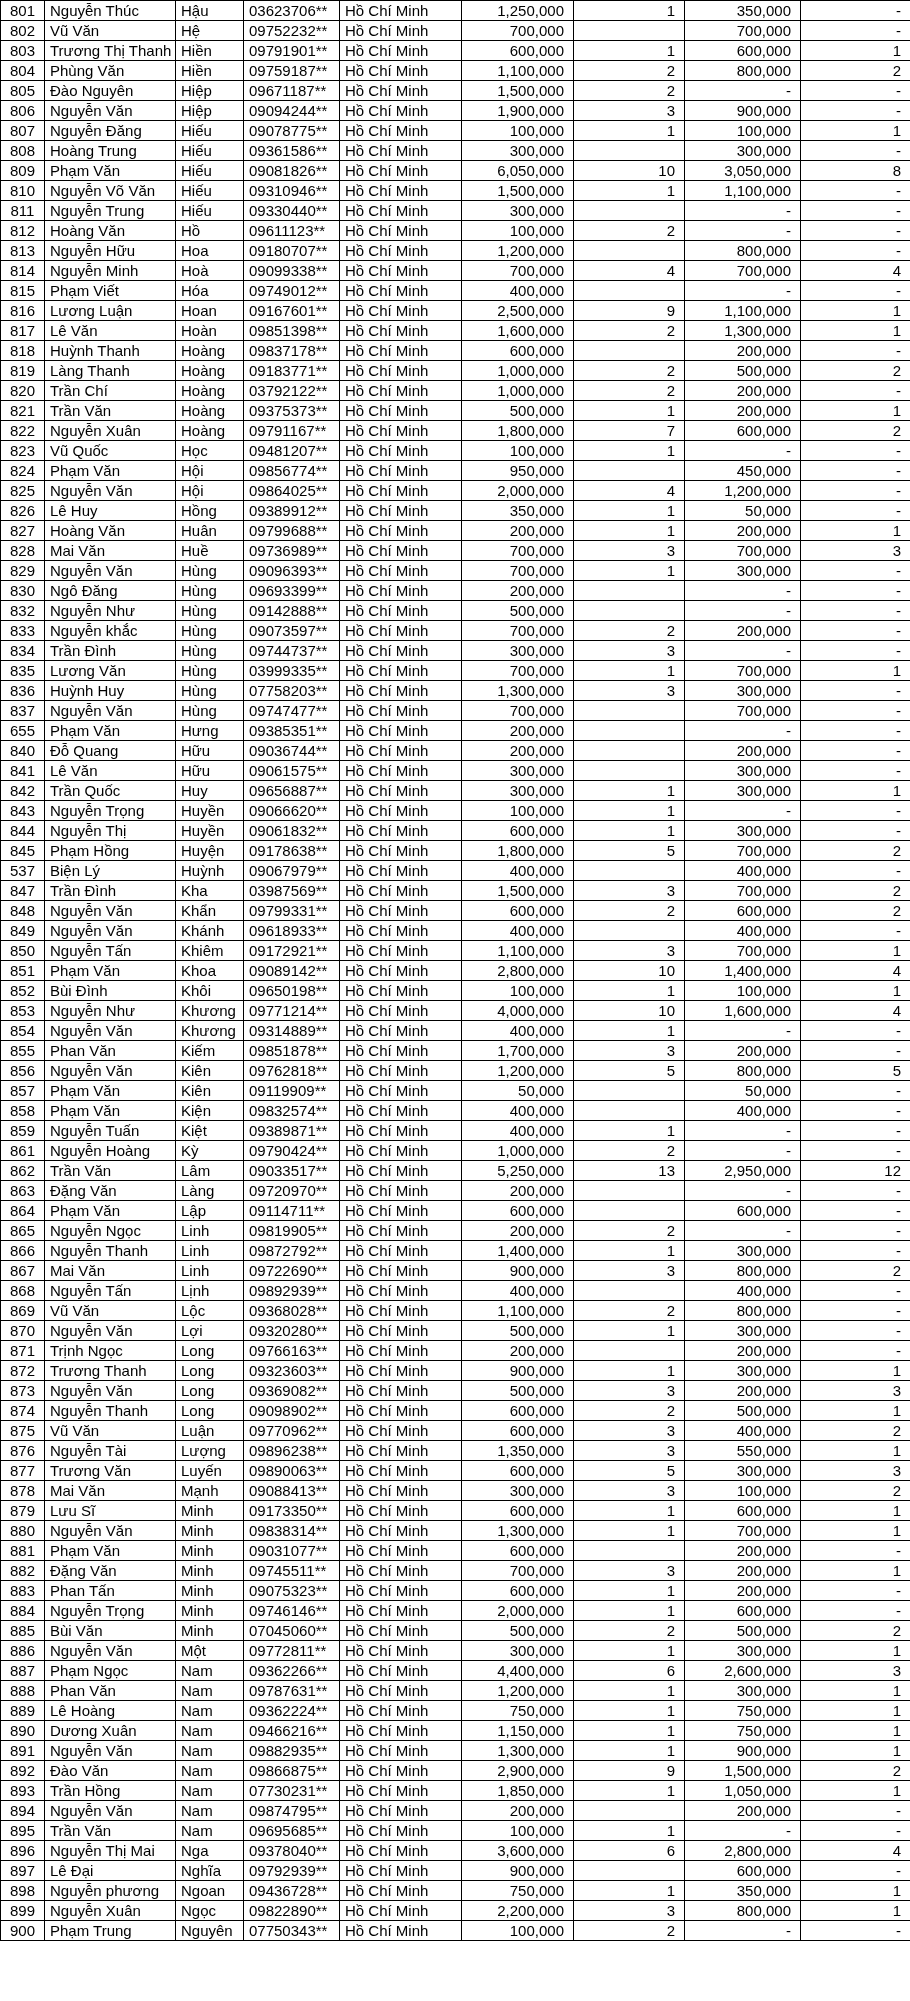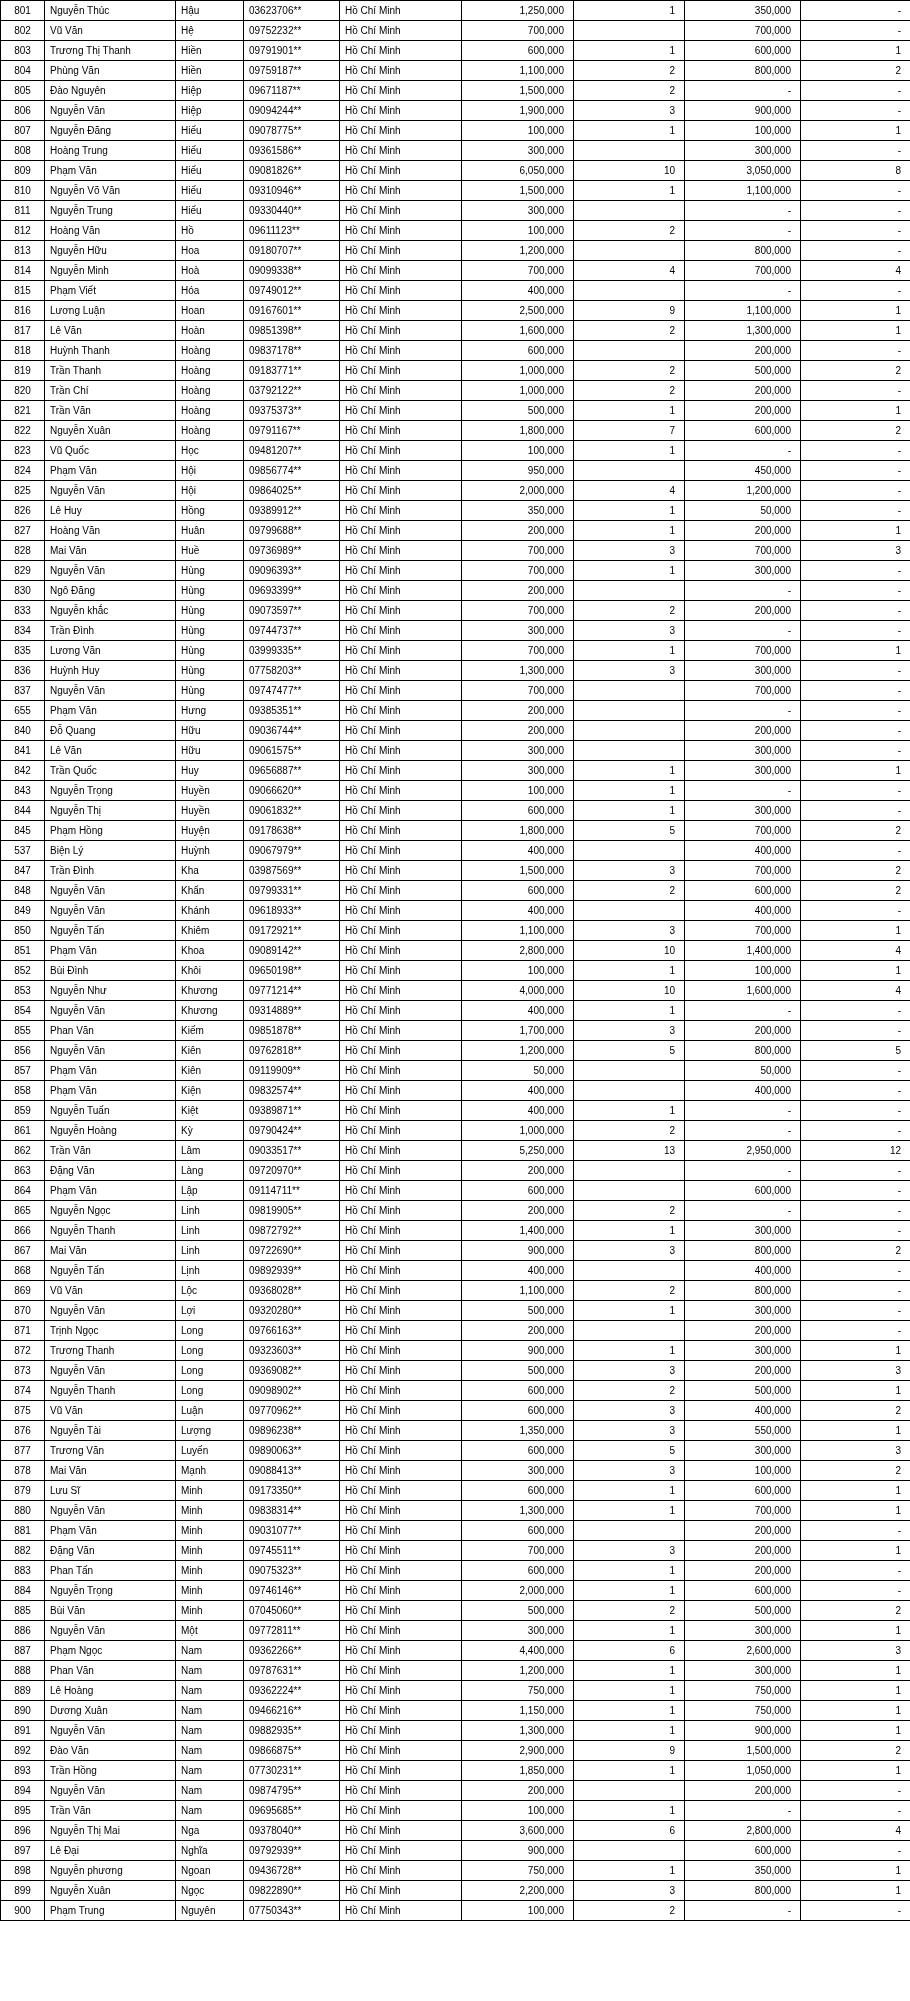--- a/index.html
+++ b/index.html
@@ -2,21 +2,21 @@
 <html><head>
 <meta charset="utf-8">
 <style>
   html,body{margin:0;padding:0;background:#ffffff;}
   body{width:910px;}
   table[data-name="data-table"]{
     width:909px;
     border-collapse:collapse;
     table-layout:fixed;
     font-family:"Liberation Sans",sans-serif;
-    font-size:10px;
+    font-size:15px;
     color:#000000;
   }
   td{
     border:1px solid #000000;
     height:19px;
     padding:0 5px;
     overflow:hidden;
     white-space:nowrap;
     vertical-align:middle;
   }
@@ -242,21 +242,21 @@
         <td class="c3" data-name="cell-first-name">Hoàng</td>
         <td class="c4" data-name="cell-phone">09837178**</td>
         <td class="c5" data-name="cell-city">Hồ Chí Minh</td>
         <td class="c6" data-name="cell-total-amount">600,000</td>
         <td class="c7" data-name="cell-count-1"></td>
         <td class="c8" data-name="cell-paid-amount">200,000</td>
         <td class="c9" data-name="cell-count-2">-</td>
       </tr>
       <tr data-name="table-row">
         <td class="c1" data-name="cell-row-number">819</td>
-        <td class="c2" data-name="cell-last-name">Trần Thanh</td>
+        <td class="c2" data-name="cell-last-name">Làng Thanh</td>
         <td class="c3" data-name="cell-first-name">Hoàng</td>
         <td class="c4" data-name="cell-phone">09183771**</td>
         <td class="c5" data-name="cell-city">Hồ Chí Minh</td>
         <td class="c6" data-name="cell-total-amount">1,000,000</td>
         <td class="c7" data-name="cell-count-1">2</td>
         <td class="c8" data-name="cell-paid-amount">500,000</td>
         <td class="c9" data-name="cell-count-2">2</td>
       </tr>
       <tr data-name="table-row">
         <td class="c1" data-name="cell-row-number">820</td>
@@ -373,20 +373,31 @@
         <td class="c2" data-name="cell-last-name">Ngô Đăng</td>
         <td class="c3" data-name="cell-first-name">Hùng</td>
         <td class="c4" data-name="cell-phone">09693399**</td>
         <td class="c5" data-name="cell-city">Hồ Chí Minh</td>
         <td class="c6" data-name="cell-total-amount">200,000</td>
         <td class="c7" data-name="cell-count-1"></td>
         <td class="c8" data-name="cell-paid-amount">-</td>
         <td class="c9" data-name="cell-count-2">-</td>
       </tr>
       <tr data-name="table-row">
+        <td class="c1" data-name="cell-row-number">832</td>
+        <td class="c2" data-name="cell-last-name">Nguyễn Như</td>
+        <td class="c3" data-name="cell-first-name">Hùng</td>
+        <td class="c4" data-name="cell-phone">09142888**</td>
+        <td class="c5" data-name="cell-city">Hồ Chí Minh</td>
+        <td class="c6" data-name="cell-total-amount">500,000</td>
+        <td class="c7" data-name="cell-count-1"></td>
+        <td class="c8" data-name="cell-paid-amount">-</td>
+        <td class="c9" data-name="cell-count-2">-</td>
+      </tr>
+      <tr data-name="table-row">
         <td class="c1" data-name="cell-row-number">833</td>
         <td class="c2" data-name="cell-last-name">Nguyễn khắc</td>
         <td class="c3" data-name="cell-first-name">Hùng</td>
         <td class="c4" data-name="cell-phone">09073597**</td>
         <td class="c5" data-name="cell-city">Hồ Chí Minh</td>
         <td class="c6" data-name="cell-total-amount">700,000</td>
         <td class="c7" data-name="cell-count-1">2</td>
         <td class="c8" data-name="cell-paid-amount">200,000</td>
         <td class="c9" data-name="cell-count-2">-</td>
       </tr>

